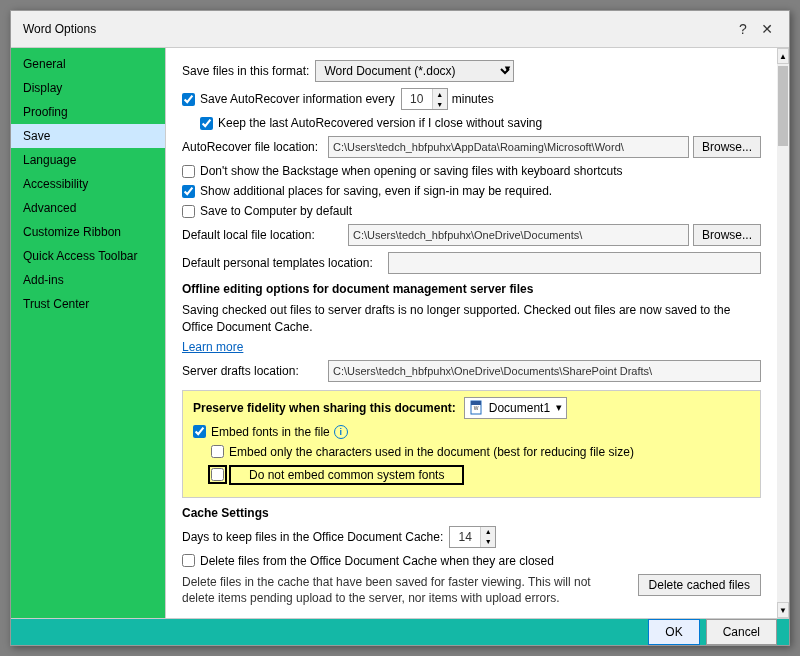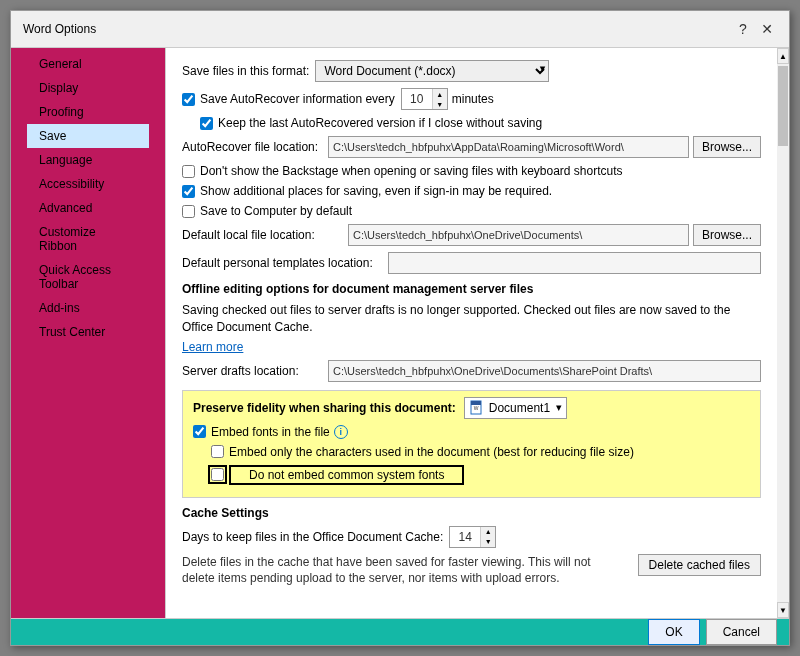--- a/index.html
+++ b/index.html
@@ -51,23 +51,23 @@
       font-size: 14px;
       color: #333;
     }
     .dialog-body {
       display: flex;
       flex: 1;
       overflow: hidden;
     }
     .sidebar {
       width: 155px;
-      background: #be185d;
+      background: #22c55e;
       border-right: 1px solid #ccc;
-      padding: 4px 16px;
+      padding: 4px 0;
       flex-shrink: 0;
     }
     .sidebar-item {
       padding: 5px 12px;
       cursor: pointer;
       color: #000;
       font-size: 12px;
     }
     .sidebar-item.active {
       background: #cce8ff;
@@ -311,21 +311,21 @@
       <div class="sidebar-item">Quick Access Toolbar</div>
       <div class="sidebar-item">Add-ins</div>
       <div class="sidebar-item">Trust Center</div>
     </div>
 
     <div class="content-area">
 
       <div class="row">
         <span class="label-text">Save files in this format:</span>
         <div class="select-wrapper">
-          <select style="width:234px;font-size:12px;height:22px;border:1px solid #999;padding:1px 28px 1px 4px;">
+          <select style="width:199px;font-size:12px;height:22px;border:1px solid #999;padding:1px 28px 1px 4px;">
             <option>Word Document (*.docx)</option>
           </select>
         </div>
       </div>
 
       <div class="row">
         <input type="checkbox" checked="" style="">
         <span class="label-text">Save AutoRecover information every</span>
         <div class="spin-box">
           <input type="text" value="10" style="">
@@ -423,20 +423,24 @@
         <span class="label-text">Days to keep files in the Office Document Cache:</span>
         <div class="spin-box">
           <input type="text" value="14" style="">
           <div class="spin-arrows">
             <button class="spin-arrow">▲</button>
             <button class="spin-arrow">▼</button>
           </div>
         </div>
       </div>
 
+      <div class="row">
+        <input type="checkbox" style="">
+        <span>Delete files from the Office Document Cache when they are closed</span>
+      </div>
 
       <div style="display:flex; align-items:flex-start; margin-top:4px;gap:10px;">
         <span style="flex:1; font-size:12px; line-height:1.4; color:#333;">Delete files in the cache that have been saved for faster viewing. This will not delete items pending upload to the server, nor items with upload errors.</span>
         <button class="delete-cache-btn" style="margin-left:4px; flex-shrink:0;">Delete cached files</button>
       </div>
 
     </div>
 
     <div class="scrollbar-area">
       <button class="scroll-btn">▲</button>

